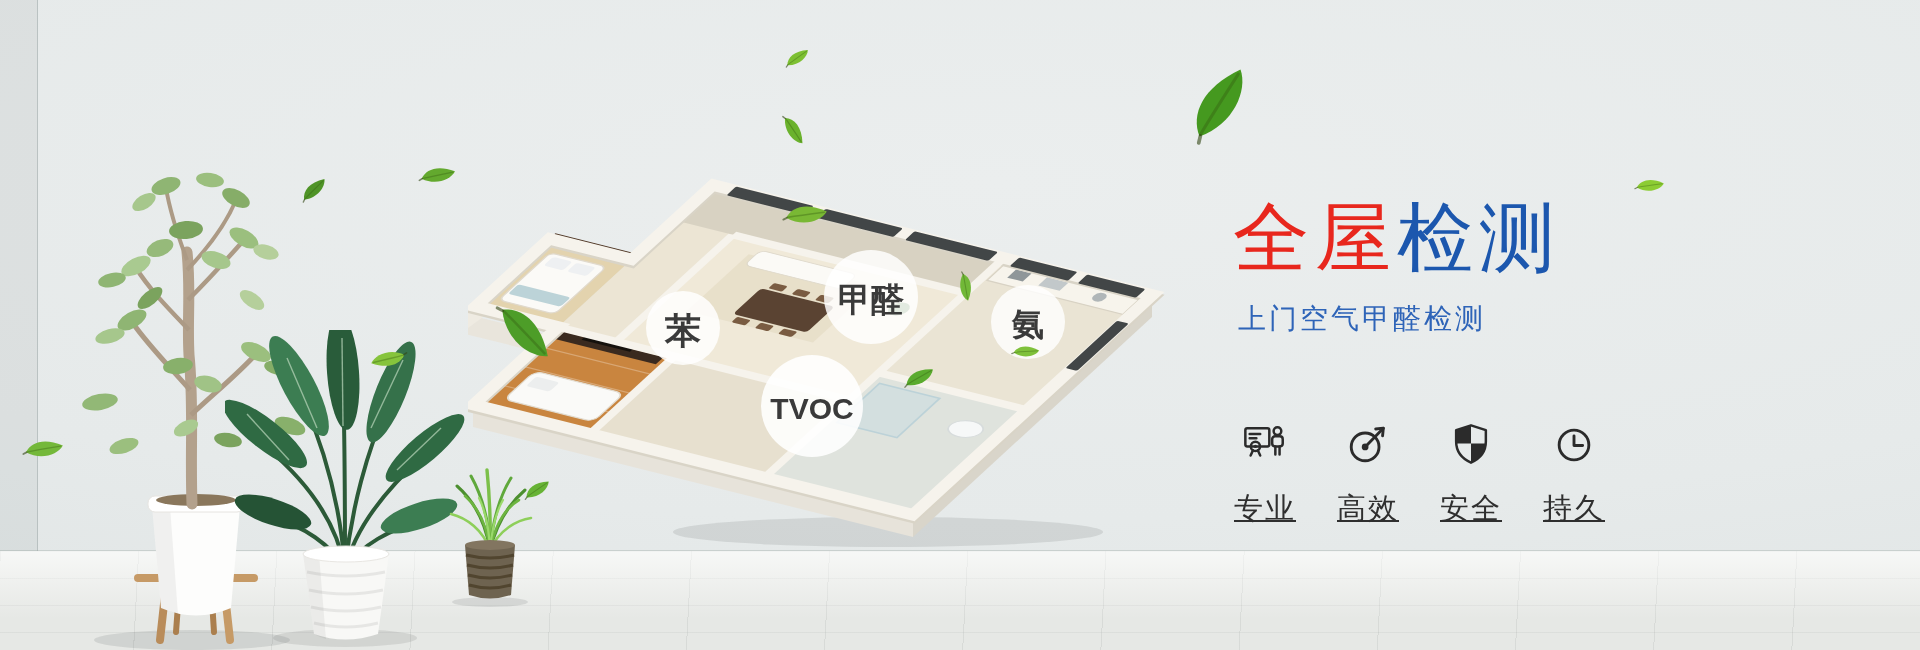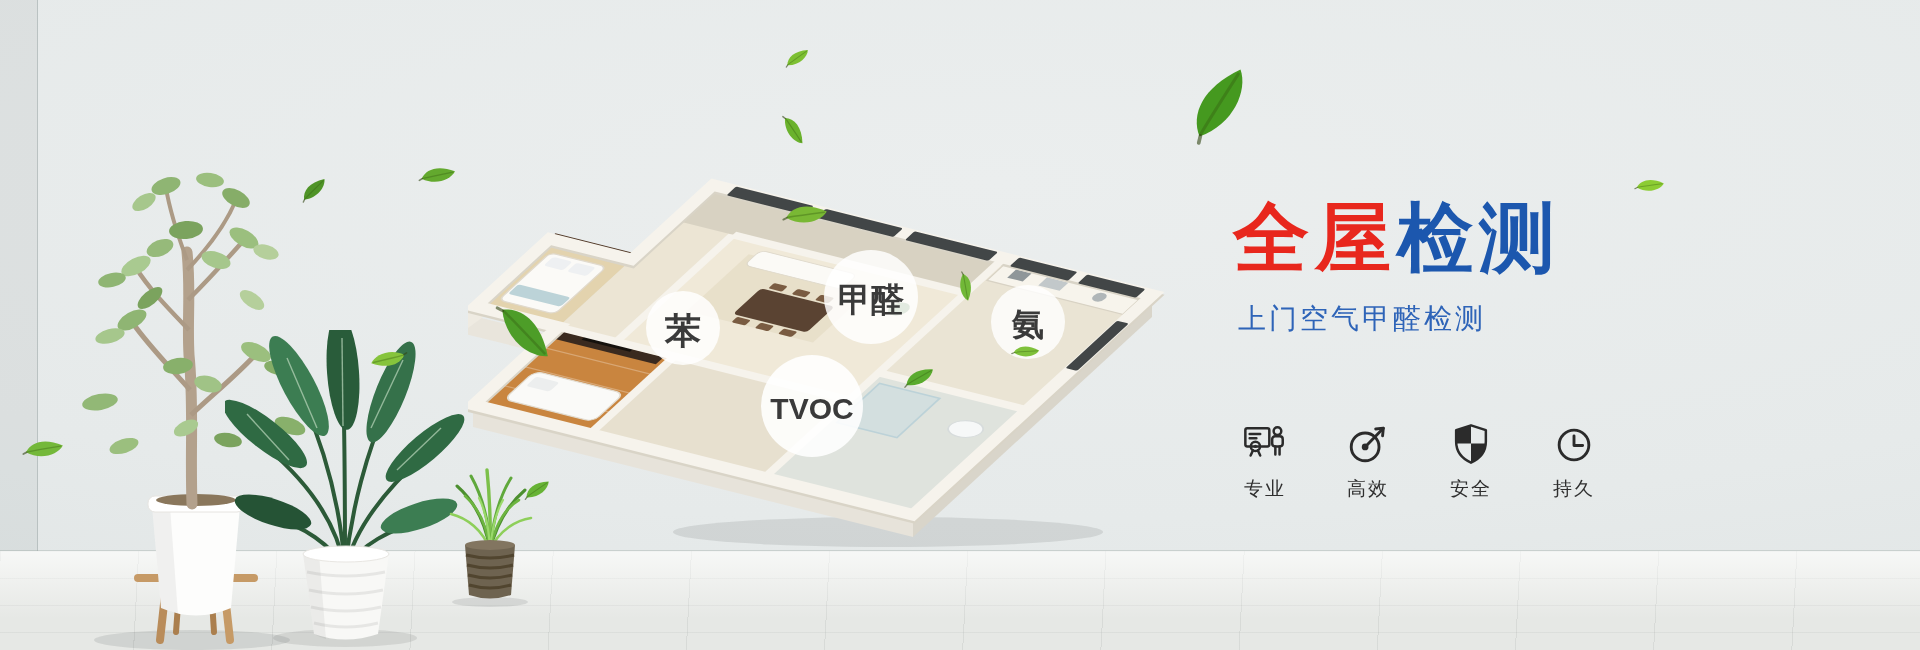--- a/index.html
+++ b/index.html
@@ -27,31 +27,31 @@
   }
   .corner-shade{position:absolute;left:0;top:0;width:37px;height:551px;background:rgba(110,122,122,0.09);}
   .corner-line{position:absolute;left:37px;top:0;width:1px;height:551px;background:rgba(150,160,160,0.55);}
 
   .plant{position:absolute;}
   .leaf{position:absolute;overflow:visible;}
 
   .house{position:absolute;left:468px;top:160px;width:720px;height:410px;}
 
   .title-block{position:absolute;left:1233px;top:200px;white-space:nowrap;
-    font-size:76px;font-weight:700;letter-spacing:6px;line-height:1;}
+    font-size:76px;font-weight:400;letter-spacing:6px;line-height:1;}
   .title-red{color:var(--title-red);}
   .title-blue{color:var(--title-blue);}
   .subtitle{position:absolute;left:1238px;top:300px;white-space:nowrap;
     font-size:28px;font-weight:500;letter-spacing:3px;color:var(--subtitle-blue);}
 
   .features{position:absolute;left:1232px;top:421px;display:flex;gap:37px;}
   .feature{width:66px;display:flex;flex-direction:column;align-items:center;}
   .feature .ficon{width:46px;height:46px;}
   .feature .ficon svg{width:46px;height:46px;display:block;stroke:var(--icon-color);}
-  .feature .flabel{margin-top:9px;font-size:19px;font-weight:500;letter-spacing:2px;color:#2f2f2f;white-space:nowrap;}
+  .feature .flabel{margin-top:22px;font-size:29px;font-weight:500;letter-spacing:2px;color:#2f2f2f;white-space:nowrap;text-decoration:underline;}
 
   .bubble-text{font-family:"Liberation Sans","DejaVu Sans",sans-serif;font-weight:600;fill:#3a3a3a;}
 </style>
 </head>
 <body>
 
 <div class="banner">
 
   <svg width="0" height="0" style="position:absolute" aria-hidden="true">
     <defs>

